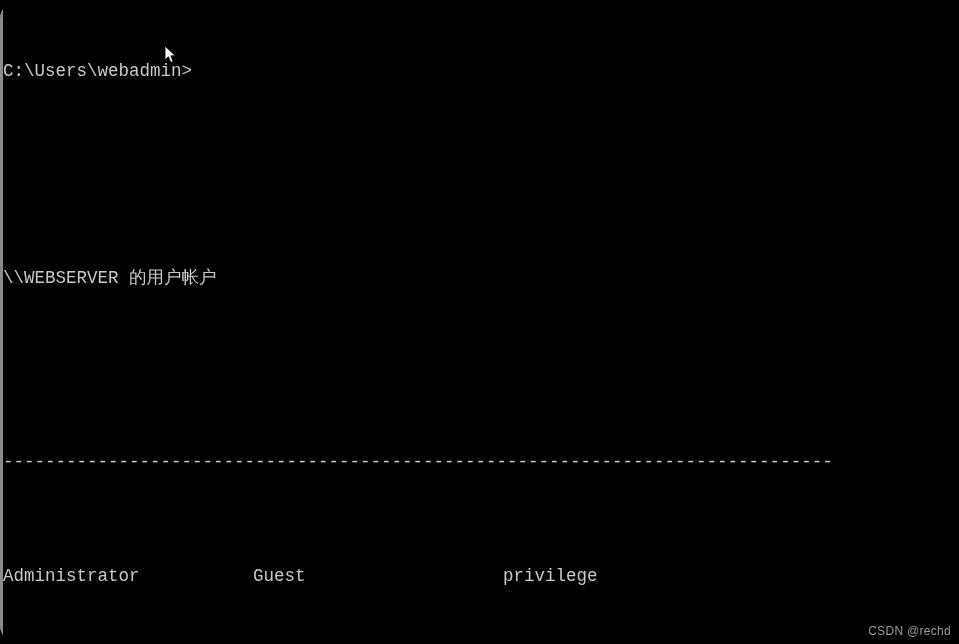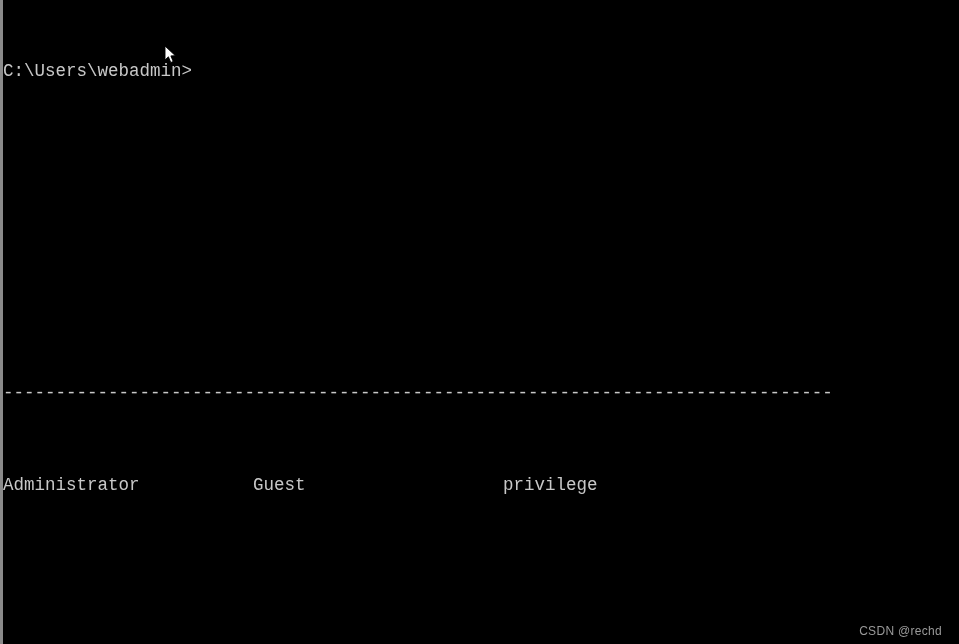--- a/index.html
+++ b/index.html
@@ -15,20 +15,21 @@
     font-family: "Liberation Mono", "DejaVu Sans Mono", monospace;
   }
 
   
   #console-window {
     position: relative;
     width: 959px;
     height: 644px;
     background: #000000;
     overflow: hidden;
+    border-radius: 19px;
   }
 
   
   #scrollbar-strip {
     position: absolute;
     left: 0;
     top: 0;
     width: 3px;
     height: 644px;
     background: #6e6e6e;
@@ -64,37 +65,37 @@
   .line.blank { color: transparent; }
 
   
   .cols { display: block; height: 23px; white-space: pre; }
   .cell {
     display: inline-block;
     width: 250px;
     overflow: visible;
     white-space: pre;
   }
-  .cell.last { width: auto; }
+  .cell.last { width: auto; margin-top: 22px; }
 
   
   #mouse-cursor {
     position: absolute;
     left: 165px;
     top: 46px;
     width: 12px;
     height: 19px;
     z-index: 20;
     pointer-events: none;
   }
 
   
   #watermark {
     position: absolute;
-    right: 17px;
+    right: 8px;
     bottom: 6px;
     font-family: "Liberation Sans", sans-serif;
     font-size: 12px;
     color: #9a9a9a;
     letter-spacing: 0.3px;
     z-index: 15;
   }
 </style>
 </head>
 <body>
@@ -105,20 +106,21 @@
     <div id="scrollbar-thumb"></div>
   </div>
 
   <div id="screen-buffer">
 
     <span class="line">C:\Users\webadmin&gt;</span>
 
 
     <span class="line blank"> </span>
 
+    <span class="line">\\WEBSERVER 的用户帐户</span>
 
     <span class="line blank"> </span>
 
     <span class="line">-------------------------------------------------------------------------------</span>
 
     <span class="cols"><span class="cell">Administrator</span><span class="cell">Guest</span><span class="cell last">privilege</span></span>
 
     
 
     

